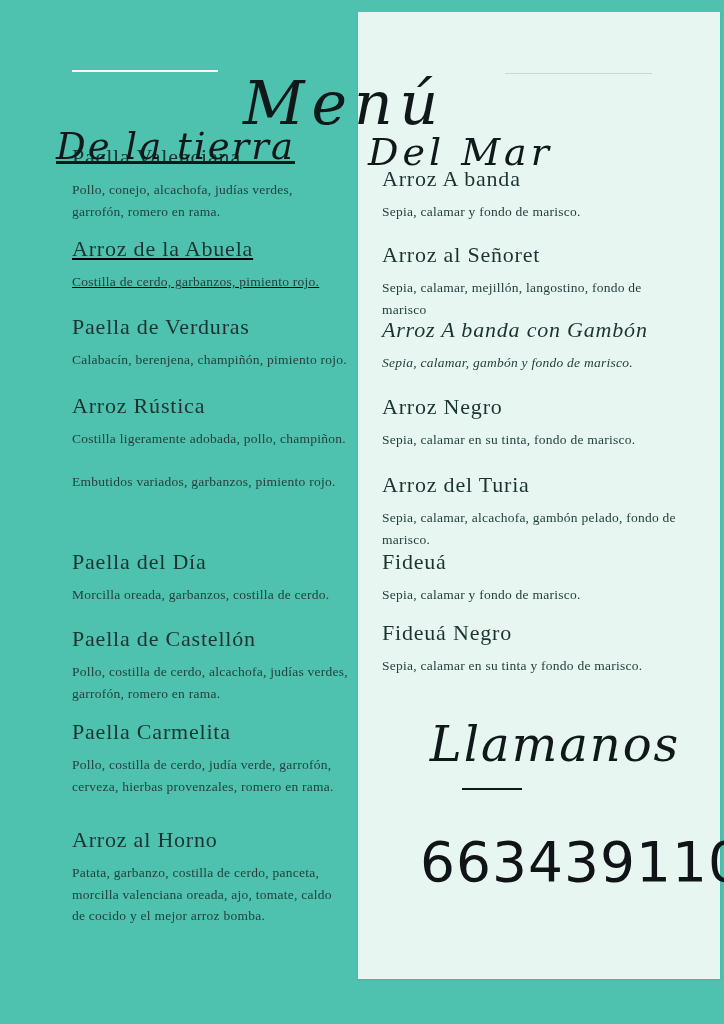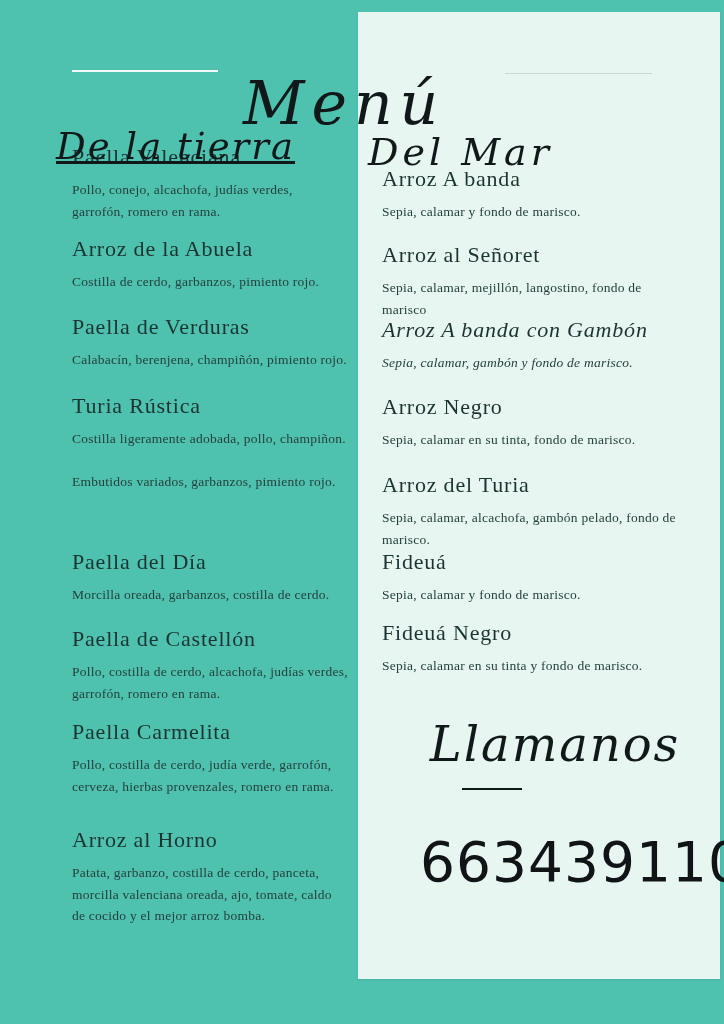--- a/index.html
+++ b/index.html
@@ -59,21 +59,21 @@
   .desc {
     font-family: "Liberation Serif", serif;
     font-size: 13.5px;
     letter-spacing: 0.25px;
     line-height: 1.6;
     color: var(--body, #24403C);
   }
 
   
   .col-left  .item:nth-of-type(1){ top:144px; }
-  .col-left  .item:nth-of-type(2){ top:236px; }
+  .col-left  .item:nth-of-type(2){ top:236px;text-decoration:underline; }
   .col-left  .item:nth-of-type(3){ top:314px; }
   .col-left  .item:nth-of-type(4){ top:393px; }
   .col-left  .item:nth-of-type(5){ top:471px; }
   .col-left  .item:nth-of-type(6){ top:549px; }
   .col-left  .item:nth-of-type(7){ top:626px; }
   .col-left  .item:nth-of-type(8){ top:719px; }
   .col-left  .item:nth-of-type(9){ top:827px; }
 
   .col-right .item:nth-of-type(1){ top:166px; }
   .col-right .item:nth-of-type(2){ top:242px; }
@@ -130,21 +130,21 @@
     </div>
     <div class="item">
       <div class="dish">Arroz de la Abuela</div>
       <div class="desc">Costilla de cerdo, garbanzos, pimiento rojo.</div>
     </div>
     <div class="item">
       <div class="dish">Paella de Verduras</div>
       <div class="desc">Calabacín, berenjena, champiñón, pimiento rojo.</div>
     </div>
     <div class="item">
-      <div class="dish">Turia Rústica</div>
+      <div class="dish">Arroz Rústica</div>
       <div class="desc">Costilla ligeramente adobada, pollo, champiñon.</div>
     </div>
     <div class="item">
       <div class="desc">Embutidos variados, garbanzos, pimiento rojo.</div>
     </div>
     <div class="item">
       <div class="dish">Paella del Día</div>
       <div class="desc">Morcilla oreada, garbanzos, costilla de cerdo.</div>
     </div>
     <div class="item">

